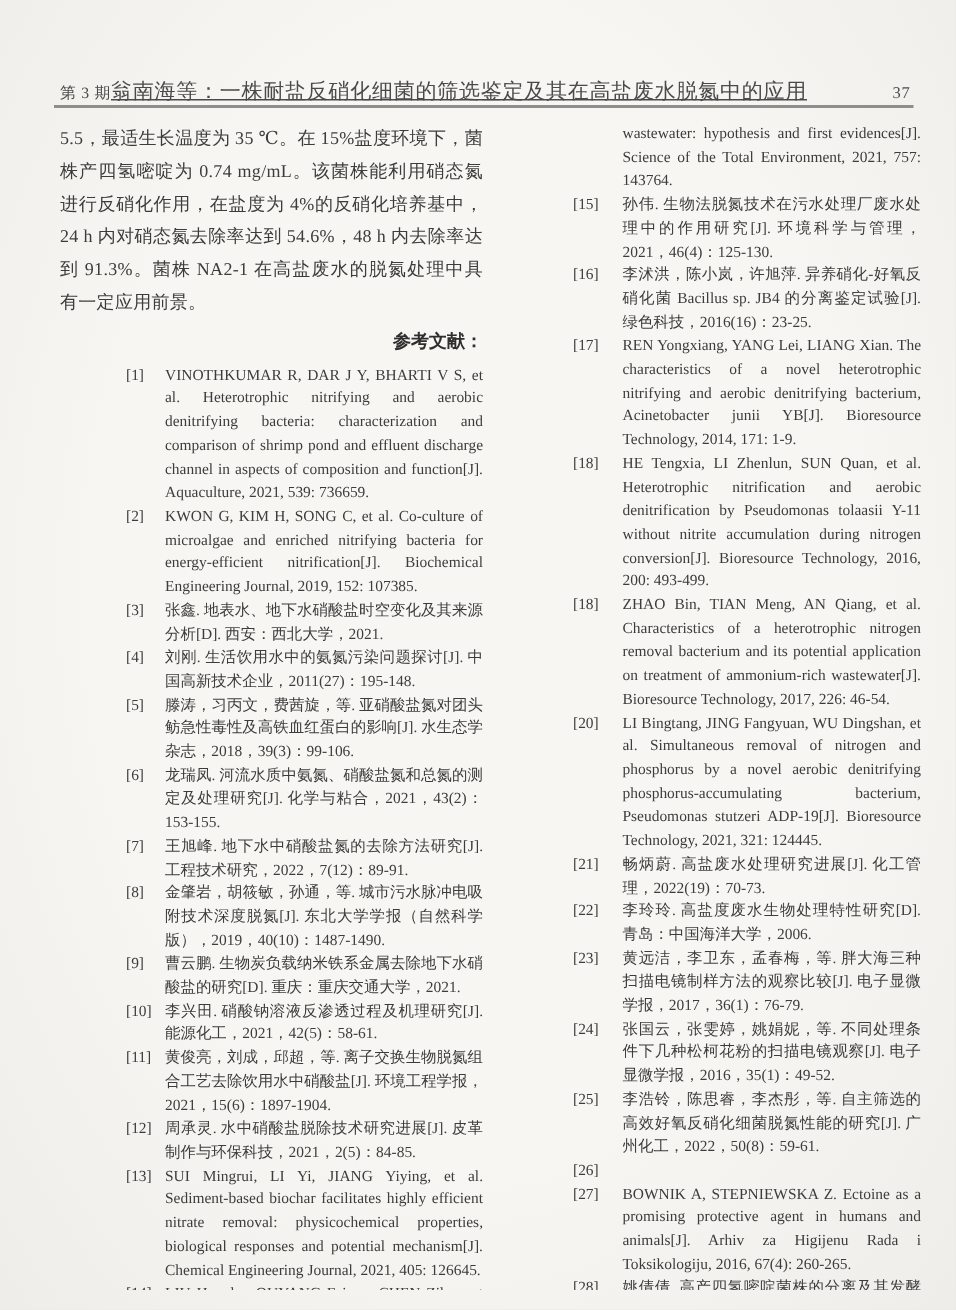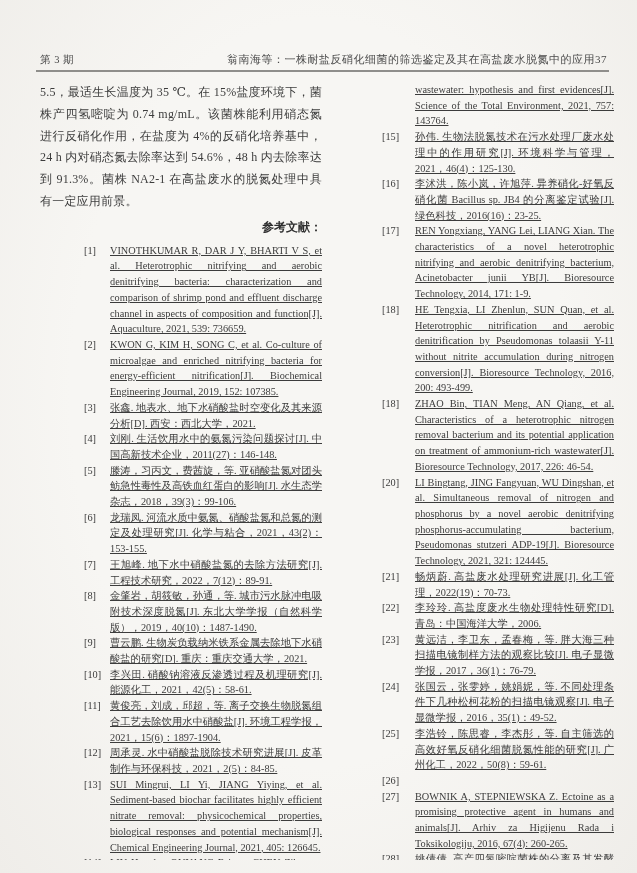--- a/index.html
+++ b/index.html
@@ -16,21 +16,21 @@
     color: #3c3c3c;
   }
   .running-head {
     position: absolute;
     top: 52px; left: 40px; right: 30px;
     display: flex; align-items: baseline;
     font-size: 10.5px; color: #4a4a4a;
     letter-spacing: 0.5px;
   }
   .running-head .issue { flex: 0 0 auto; }
-  .running-head .rh-title { flex: 1 1 auto; text-align: right; font-size: 11px; }
+  .running-head .rh-title { flex: 1 1 auto; text-align: left; font-size: 14px; text-decoration: underline; }
   .running-head .pageno { flex: 0 0 auto; font-size: 11px; }
   .head-rule {
     position: absolute;
     top: 70px; left: 36px; right: 28px;
     border-top: 2px solid #8f8e8b;
   }
   .col {
     position: absolute;
     top: 82px;
     height: 778px;
@@ -53,21 +53,21 @@
     text-align: right;
   }
   .refs { font-size: 10.3px; line-height: 15.7px; }
   .ref { display: flex; align-items: flex-start; }
   .ref .ref-label {
     flex: 0 0 26px;
     white-space: nowrap;
     padding-left: 44px;
   }
   .col-right .ref .ref-label { flex: 0 0 33px; }
-  .ref .ref-text { flex: 1 1 auto; text-align: justify; text-decoration: underline; }
+  .ref .ref-text { flex: 1 1 auto; text-align: justify; }
   .editors-note {
     font-size: 10.6px;
     line-height: 16px;
     margin-top: 3px;
     text-align: center;
     letter-spacing: 0.5px;
     color: #3a3a3a;
   }
 </style>
 </head>
@@ -94,21 +94,21 @@
         <div class="ref">
         <span class="ref-label">[2]</span>
         <span class="ref-text">KWON G, KIM H, SONG C, et al. Co-culture of microalgae and enriched nitrifying bacteria for energy-efficient nitrification[J]. Biochemical Engineering Journal, 2019, 152: 107385.</span>
       </div>
         <div class="ref">
         <span class="ref-label">[3]</span>
         <span class="ref-text">张鑫. 地表水、地下水硝酸盐时空变化及其来源分析[D]. 西安：西北大学，2021.</span>
       </div>
         <div class="ref">
         <span class="ref-label">[4]</span>
-        <span class="ref-text">刘刚. 生活饮用水中的氨氮污染问题探讨[J]. 中国高新技术企业，2011(27)：146-148.</span>
+        <span class="ref-text">刘刚. 生活饮用水中的氨氮污染问题探讨[J]. 中国高新技术企业，2011(27)：195-148.</span>
       </div>
         <div class="ref">
         <span class="ref-label">[5]</span>
         <span class="ref-text">滕涛，习丙文，费茜旋，等. 亚硝酸盐氮对团头鲂急性毒性及高铁血红蛋白的影响[J]. 水生态学杂志，2018，39(3)：99-106.</span>
       </div>
         <div class="ref">
         <span class="ref-label">[6]</span>
         <span class="ref-text">龙瑞凤. 河流水质中氨氮、硝酸盐氮和总氮的测定及处理研究[J]. 化学与粘合，2021，43(2)：153-155.</span>
       </div>
         <div class="ref">

